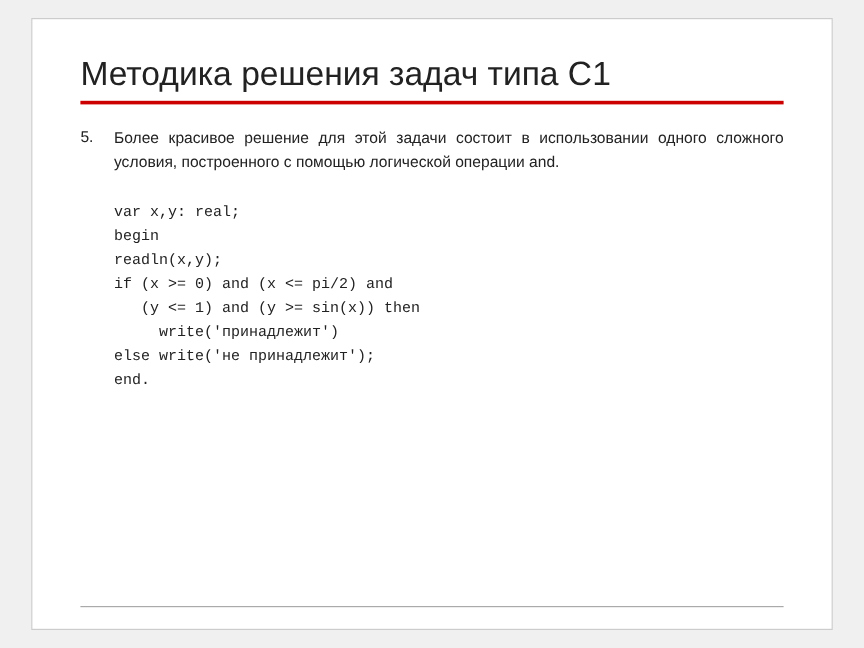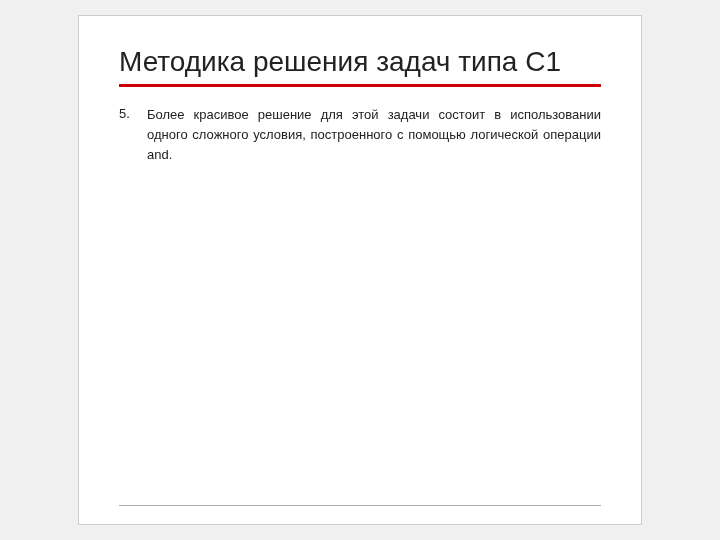--- a/index.html
+++ b/index.html
@@ -12,21 +12,21 @@
       width: 720px;
       height: 540px;
       background: #f0f0f0;
       font-family: Arial, sans-serif;
       display: flex;
       align-items: center;
       justify-content: center;
     }
 
     .slide {
-      width: 564px;
+      width: 668px;
       height: 510px;
       background: #ffffff;
       border: 1px solid #cccccc;
       padding: 30px 40px 30px 40px;
       position: relative;
       display: flex;
       flex-direction: column;
     }
 
     .slide-title {
@@ -97,17 +97,25 @@
 <body>
 
 <div class="slide">
   <h1 class="slide-title">Методика решения задач типа С1</h1>
   <div class="title-underline"></div>
 
   <div class="content-area">
     <div class="item-number">5.</div>
     <div class="item-body">
       <p class="paragraph-text">Более красивое решение для этой задачи состоит в использовании одного сложного условия, построенного с помощью логической операции and.</p>
+      <div class="code-block">var x,y: real;
+begin
+readln(x,y);
+if (x &gt;= 0) and (x &lt;= pi/2) and
+   (y &lt;= 1) and (y &gt;= sin(x)) then
+     write('принадлежит')
+else write('не принадлежит');
+end.</div>
     </div>
   </div>
 
   <div class="footer-line"></div>
 </div>
 
 </body></html>

